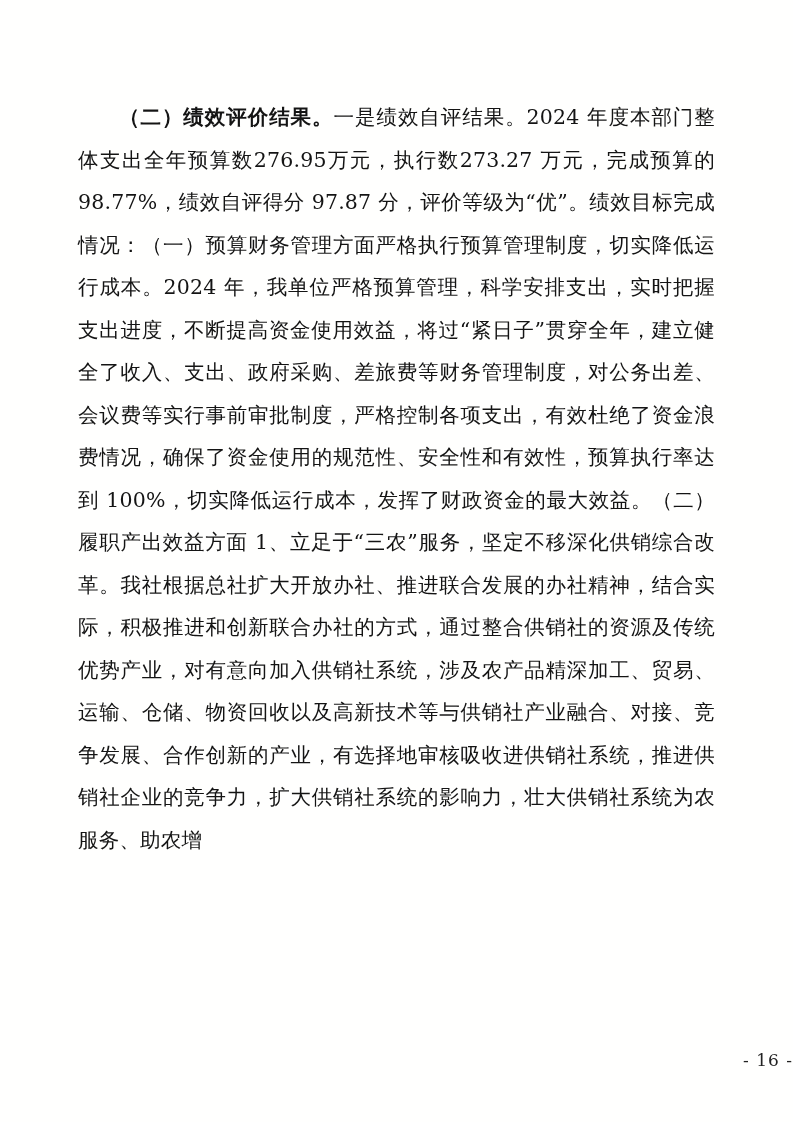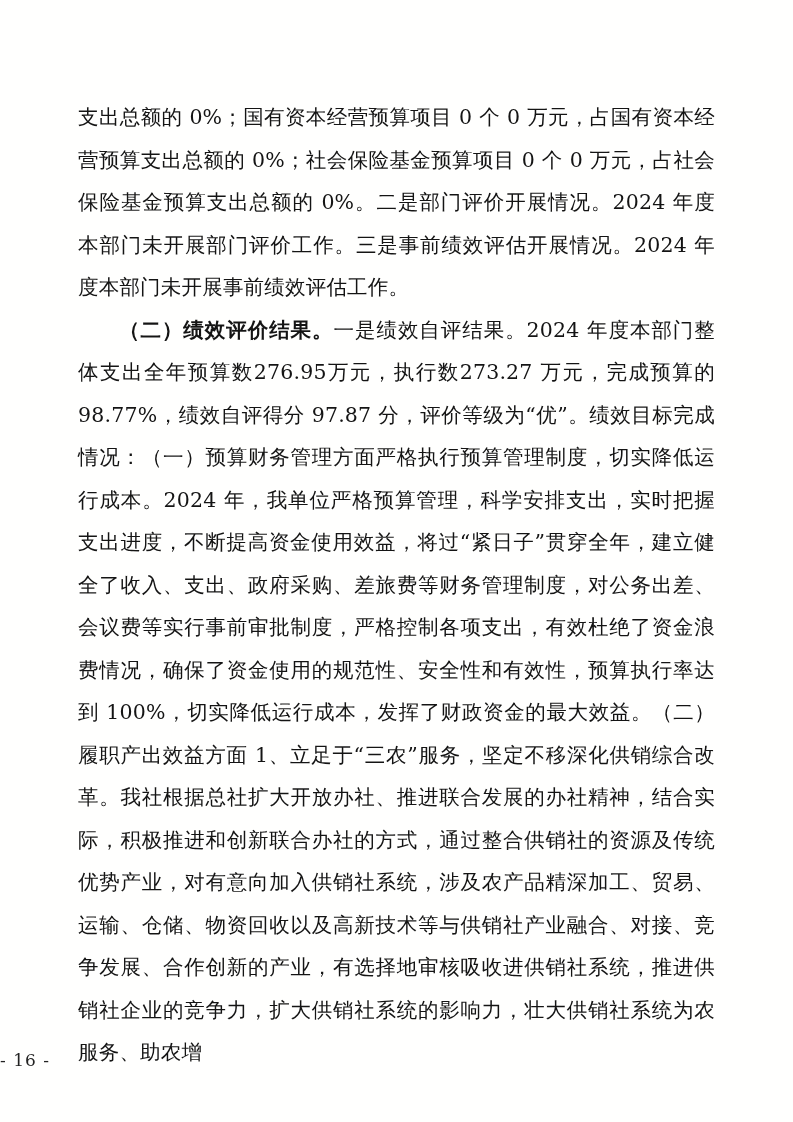--- a/index.html
+++ b/index.html
@@ -42,29 +42,28 @@
   }
   .bold-lead {
     font-weight: bold;
     margin-top: 7px;
   }
   .footer {
     position: absolute;
     left: 0;
     right: 0;
     bottom: 52px;
-    text-align: left;
+    text-align: right;
     font-size: 17px;
     font-family: "DejaVu Serif", "Liberation Serif", serif;
     color: #222;
     letter-spacing: 1px;
   }
 </style>
 </head>
 <body>
 
 <div class="page">
   <div class="body-text">
-    <p class="para">支出总额的 0%；国有资本经营预算项目 0 个 0 万元，占国有资本经营预算支出总额的 0%；社会保险基金预算项目 0 个 0 万元，占社会保险基金预算支出总额的 0%。二是部门评价开展情况。2024 年度本部门未开展部门评价工作。三是事前绩效评估开展情况。2024 年度本部门未开展事前绩效评估工作。</p>
     <p class="para indent"><span class="bold-lead">（二）绩效评价结果。</span><span>一是绩效自评结果。2024 年度本部门整体支出全年预算数276.95万元，执行数273.27 万元，完成预算的98.77%，绩效自评得分 97.87 分，评价等级为“优”。绩效目标完成情况：（一）预算财务管理方面严格执行预算管理制度，切实降低运行成本。2024 年，我单位严格预算管理，科学安排支出，实时把握支出进度，不断提高资金使用效益，将过“紧日子”贯穿全年，建立健全了收入、支出、政府采购、差旅费等财务管理制度，对公务出差、会议费等实行事前审批制度，严格控制各项支出，有效杜绝了资金浪费情况，确保了资金使用的规范性、安全性和有效性，预算执行率达到 100%，切实降低运行成本，发挥了财政资金的最大效益。（二）履职产出效益方面 1、立足于“三农”服务，坚定不移深化供销综合改革。我社根据总社扩大开放办社、推进联合发展的办社精神，结合实际，积极推进和创新联合办社的方式，通过整合供销社的资源及传统优势产业，对有意向加入供销社系统，涉及农产品精深加工、贸易、运输、仓储、物资回收以及高新技术等与供销社产业融合、对接、竞争发展、合作创新的产业，有选择地审核吸收进供销社系统，推进供销社企业的竞争力，扩大供销社系统的影响力，壮大供销社系统为农服务、助农增</span></p>
   </div>
   <div class="footer">- 16 -</div>
 </div>
 
 </body></html>

